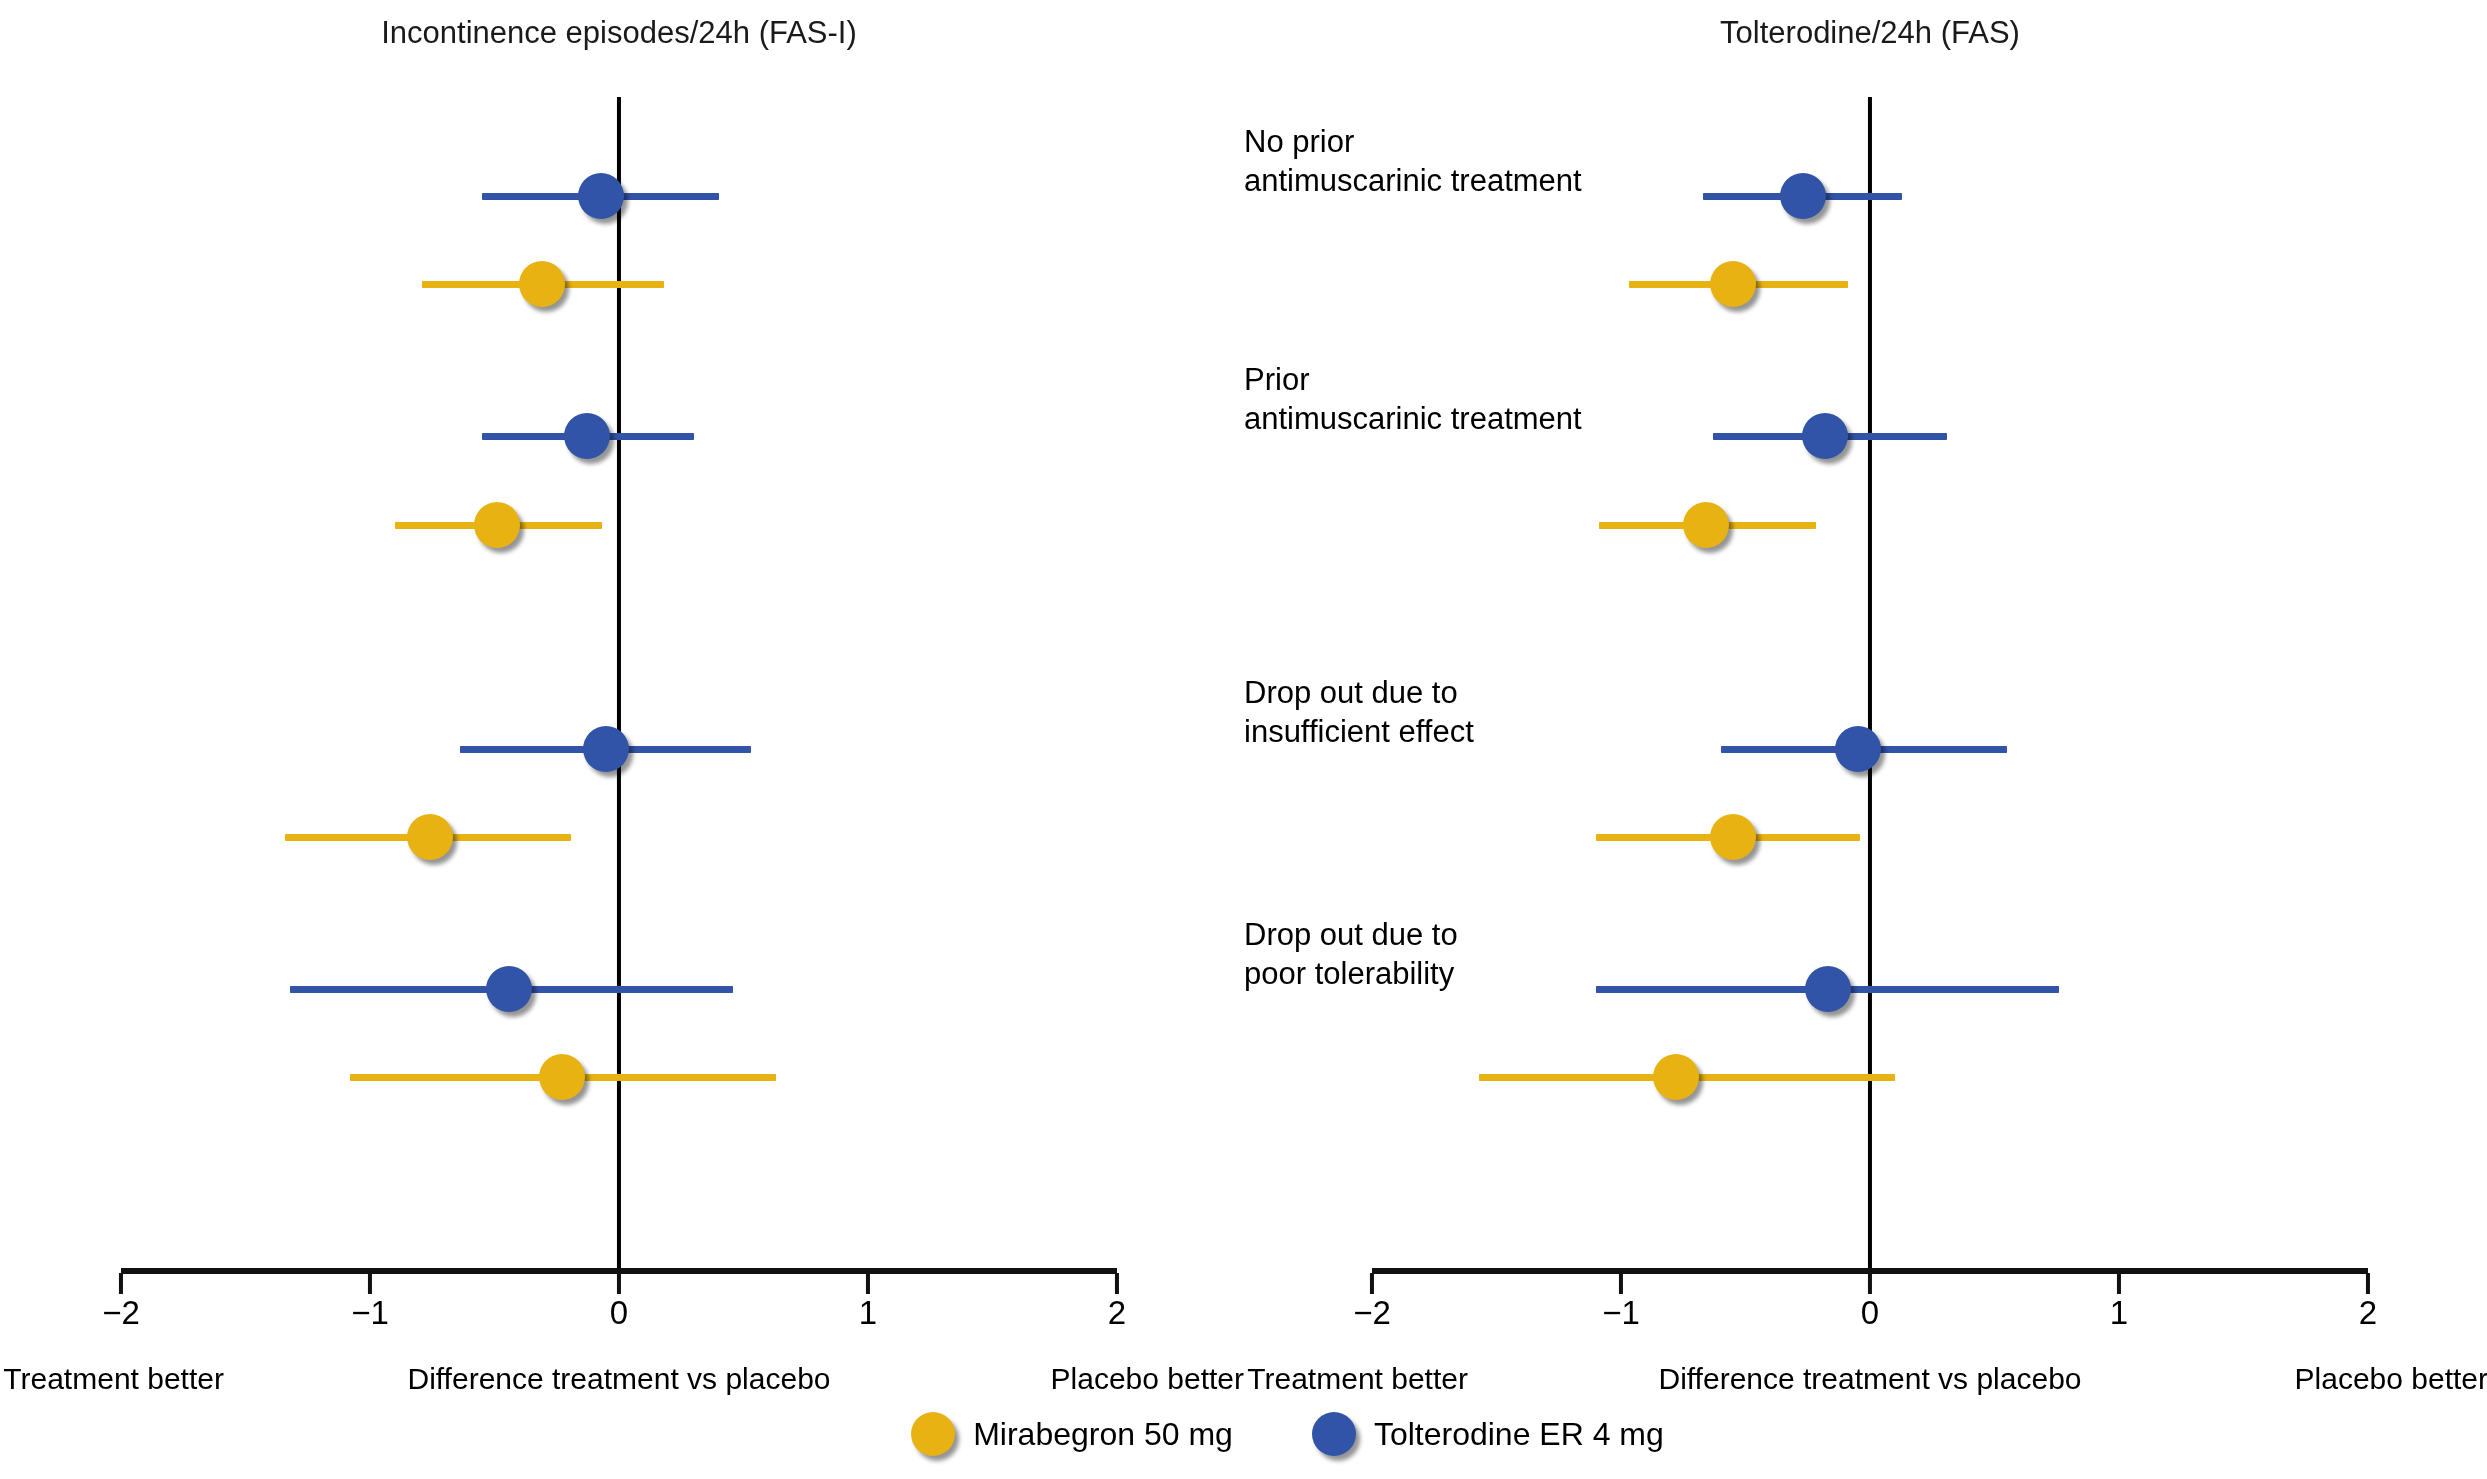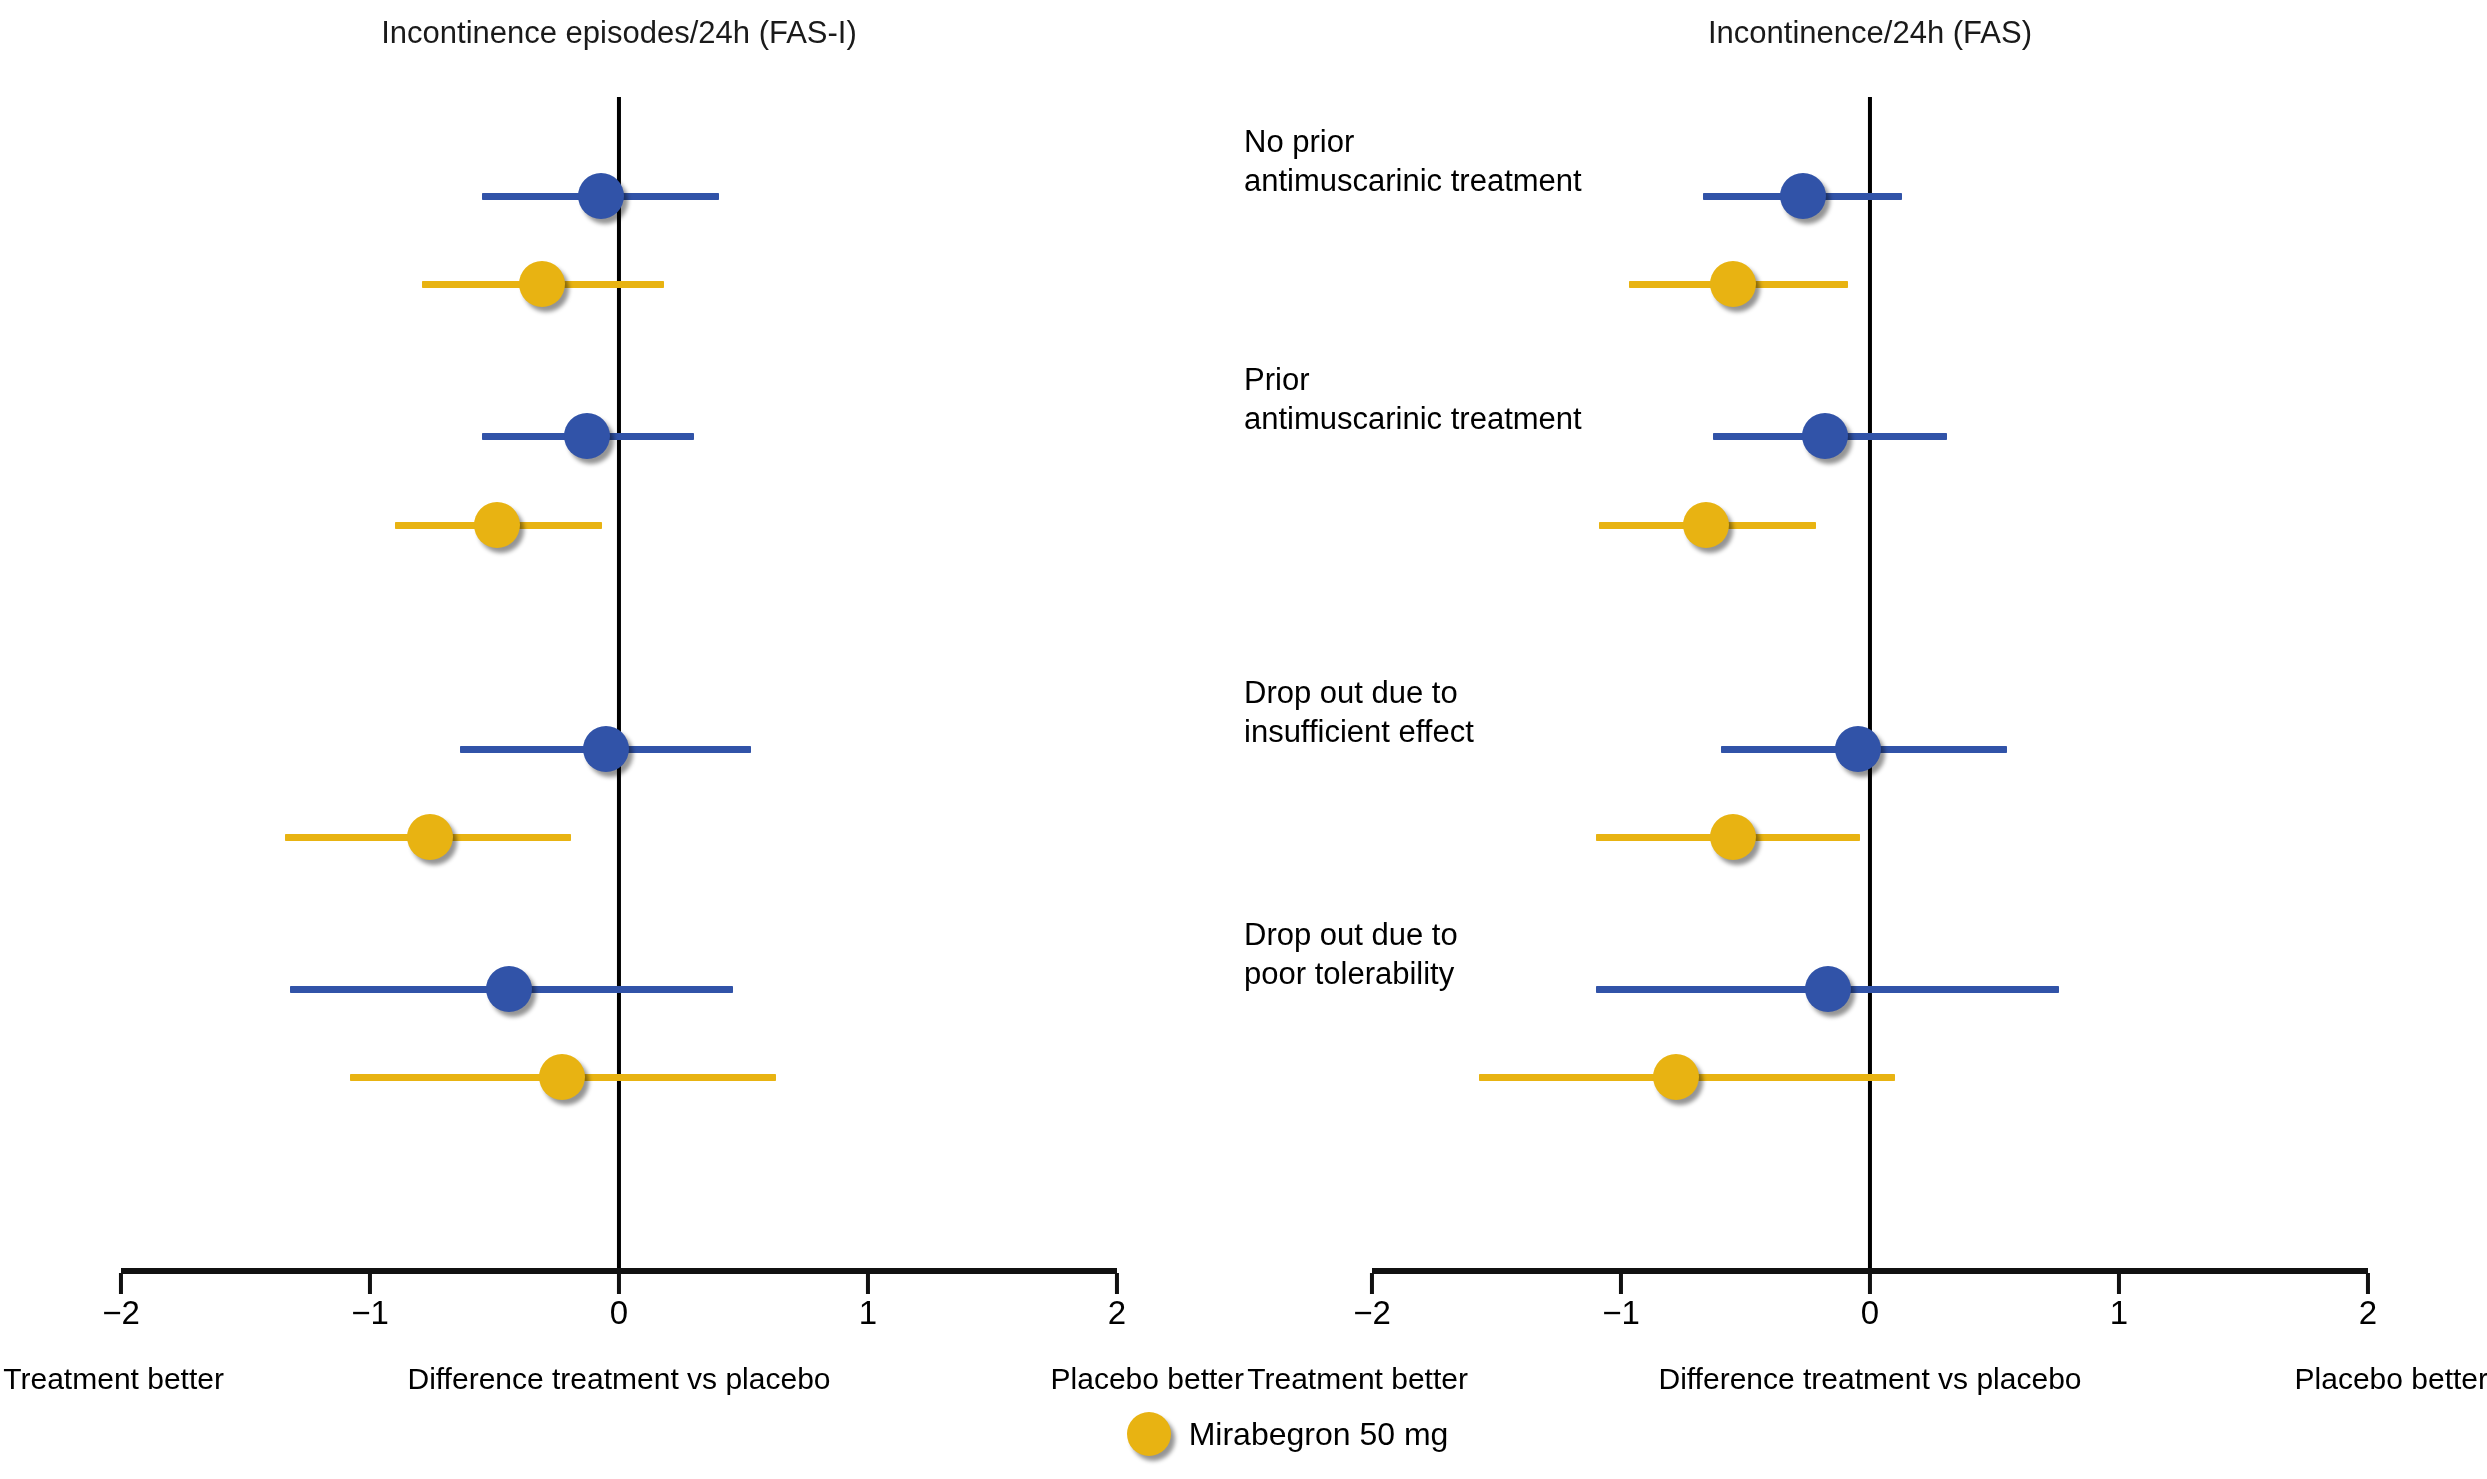--- a/index.html
+++ b/index.html
@@ -157,21 +157,21 @@
     color: #000000;
     white-space: nowrap;
   }
 </style>
 </head>
 <body>
 
 <div id="root">
 
   <div class="panel-title" id="title-0" style="left: 619px; top: 0px;">Incontinence episodes/24h (FAS-I)</div>
-  <div class="panel-title" id="title-1" style="left: 1870px; top: 0px;">Incontinence/24h (FAS)</div>
+  <div class="panel-title" id="title-1" style="left: 1870px; top: 0px;">Tolterodine/24h (FAS)</div>
 
   <div class="plot plot-left" id="plot-0">
       <div class="zero-line" style="left: 619px; background: rgb(0, 0, 0);"></div>
       <div class="axis-line" style="left: 121px; width: 996px; background: rgb(17, 17, 17);"></div>
       <div class="axis-tick" style="left: 121px; background: rgb(17, 17, 17);"></div>
       <div class="axis-tick-label" style="left: 121px;">−2</div>
       <div class="axis-tick" style="left: 370px; background: rgb(17, 17, 17);"></div>
       <div class="axis-tick-label" style="left: 370px;">−1</div>
       <div class="axis-tick" style="left: 619px; background: rgb(17, 17, 17);"></div>
       <div class="axis-tick-label" style="left: 619px;">0</div>
@@ -283,16 +283,20 @@
         <span>Drop out due to</span>
         <span>poor tolerability</span>
       </div>
     </div>
 
   <div class="legend">
     <div class="legend-item">
       <span class="legend-dot" id="legend-dot-0" style="background: rgb(232, 179, 18);"></span>
       <span class="legend-text">Mirabegron 50 mg</span>
     </div>
+    <div class="legend-item">
+      <span class="legend-dot" id="legend-dot-1" style="background: rgb(49, 83, 168);"></span>
+      <span class="legend-text">Tolterodine ER 4 mg</span>
+    </div>
   </div>
 
 </div>
 
 
 </body></html>

